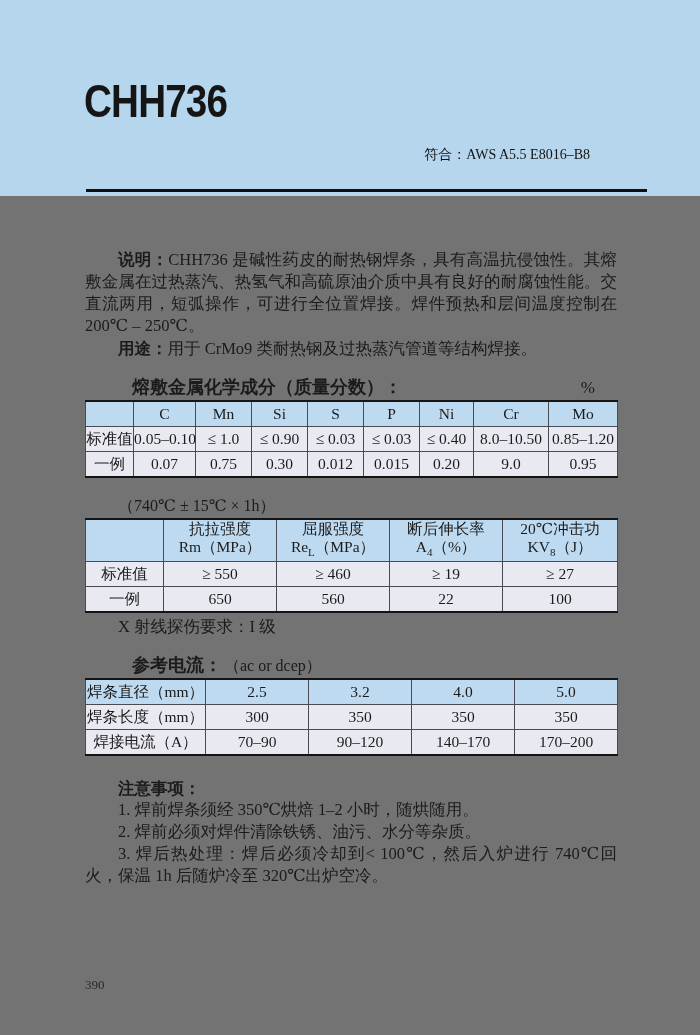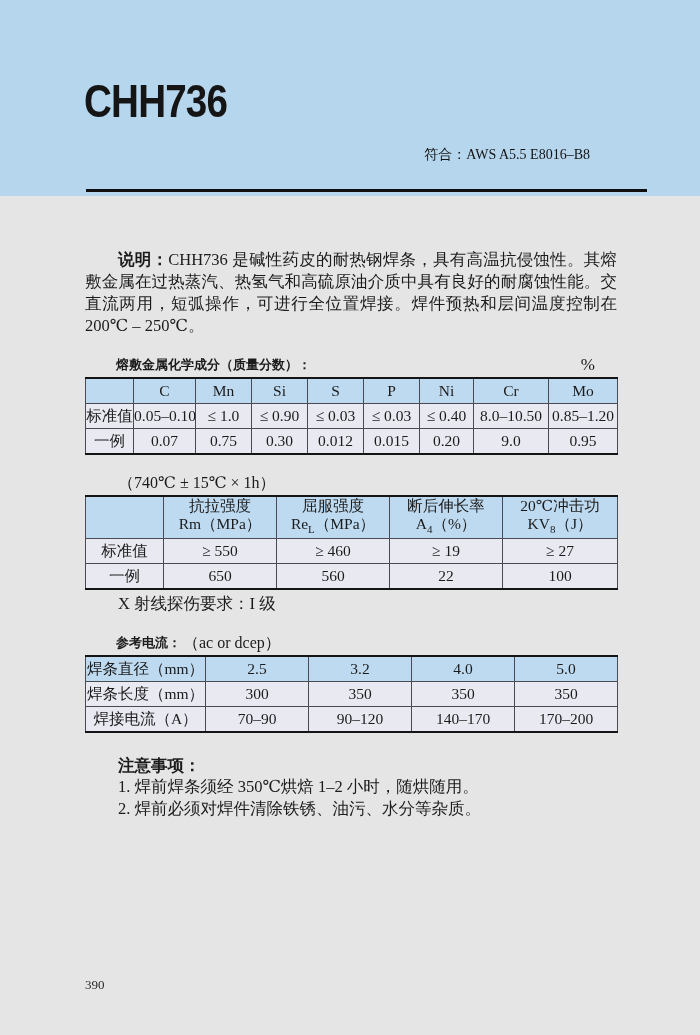--- a/index.html
+++ b/index.html
@@ -1,38 +1,38 @@
 <!DOCTYPE html>
 <html lang="zh"><head>
 <meta charset="utf-8">
 <style>
   html,body{margin:0;padding:0;background:#ffffff;}
   .page{
     position:relative;width:700px;height:1035px;overflow:hidden;
-    background:#e5e5e5;color:#1b1b1b;
+    background:#737373;color:#1b1b1b;
     font-family:"Liberation Serif","DejaVu Serif",serif;
   }
   
   .hd{position:absolute;top:0;left:0;width:700px;height:196px;background:#b6d6ee;}
   .product{
     position:absolute;left:84px;top:78px;
     font-family:"Liberation Sans","DejaVu Sans",sans-serif;
     font-weight:700;font-size:46px;line-height:1;color:#151515;
     letter-spacing:-1px;transform:scaleX(0.84);transform-origin:left top;
   }
   .compliance{position:absolute;top:146px;left:0;width:590px;text-align:right;font-size:14px;color:#141414;}
   .rule{position:absolute;top:189px;left:86px;width:561px;height:3px;background:#0f0f0f;}
   
   .content{position:absolute;left:85px;top:248px;width:532px;font-size:16.5px;line-height:22px;}
   p{margin:0;}
   .body-p{text-align:justify;text-indent:2em;}
   .blabel{font-family:"Liberation Sans","DejaVu Sans",sans-serif;font-weight:700;}
   .sec-row{display:flex;align-items:flex-end;padding-left:31px;margin-top:17px;height:22px;}
   .sec-row.first{margin-top:17px;}
-  .sec{font-family:Liberation Sans, sans-serif;font-weight:700;font-size:13px;}
+  .sec{font-family:Liberation Mono, monospace;font-weight:700;font-size:18px;margin-left:16px;}
   .cond{font-size:16px;margin-left:2px;}
   .unit{margin-left:auto;margin-right:22px;font-size:17px;}
   
   table.tbl{
     border-collapse:collapse;table-layout:fixed;width:532px;margin-top:1px;
     border-top:2px solid #141414;border-bottom:2px solid #141414;
     font-size:15.5px;
   }
   table.tbl td{
     border:1px solid #4a4a52;text-align:center;vertical-align:middle;
@@ -58,20 +58,21 @@
   <div class="hd">
     <div class="product">CHH736</div>
     <div class="compliance"><span>符合：</span><span>AWS A5.5 E8016–B8</span></div>
   </div>
   <div class="rule"></div>
 
   <div class="content">
 
     <p class="body-p"><span class="blabel">说明：</span><span>CHH736 是碱性药皮的耐热钢焊条，具有高温抗侵蚀性。其熔敷金属在过热蒸汽、热氢气和高硫原油介质中具有良好的耐腐蚀性能。交直流两用，短弧操作，可进行全位置焊接。焊件预热和层间温度控制在 200℃ – 250℃。</span></p>
 
+    <p class="body-p"><span class="blabel">用途：</span><span>用于 CrMo9 类耐热钢及过热蒸汽管道等结构焊接。</span></p>
 
     <div class="sec-row first">
       <span class="sec">熔敷金属化学成分（质量分数）：</span>
       <span class="unit">%</span>
     </div>
 
     <table class="tbl chem">
       <colgroup>
         <col style="width:48px">
           <col style="width:62px">
@@ -206,19 +207,20 @@
         <td>140–170</td>
         <td>170–200</td>
       </tr>
     </tbody>
       </table>
 
     <div class="notes">
       <p class="ntitle">注意事项：</p>
       <p class="nitem">1. 焊前焊条须经 350℃烘焙 1–2 小时，随烘随用。</p>
       <p class="nitem">2. 焊前必须对焊件清除铁锈、油污、水分等杂质。</p>
+      <p class="nitem">3. 焊后热处理：焊后必须冷却到&lt; 100℃，然后入炉进行 740℃回火，保温 1h 后随炉冷至 320℃出炉空冷。</p>
     </div>
 
   </div>
 
   <div class="pagenum">390</div>
 
 </div>
 
 </body></html>

